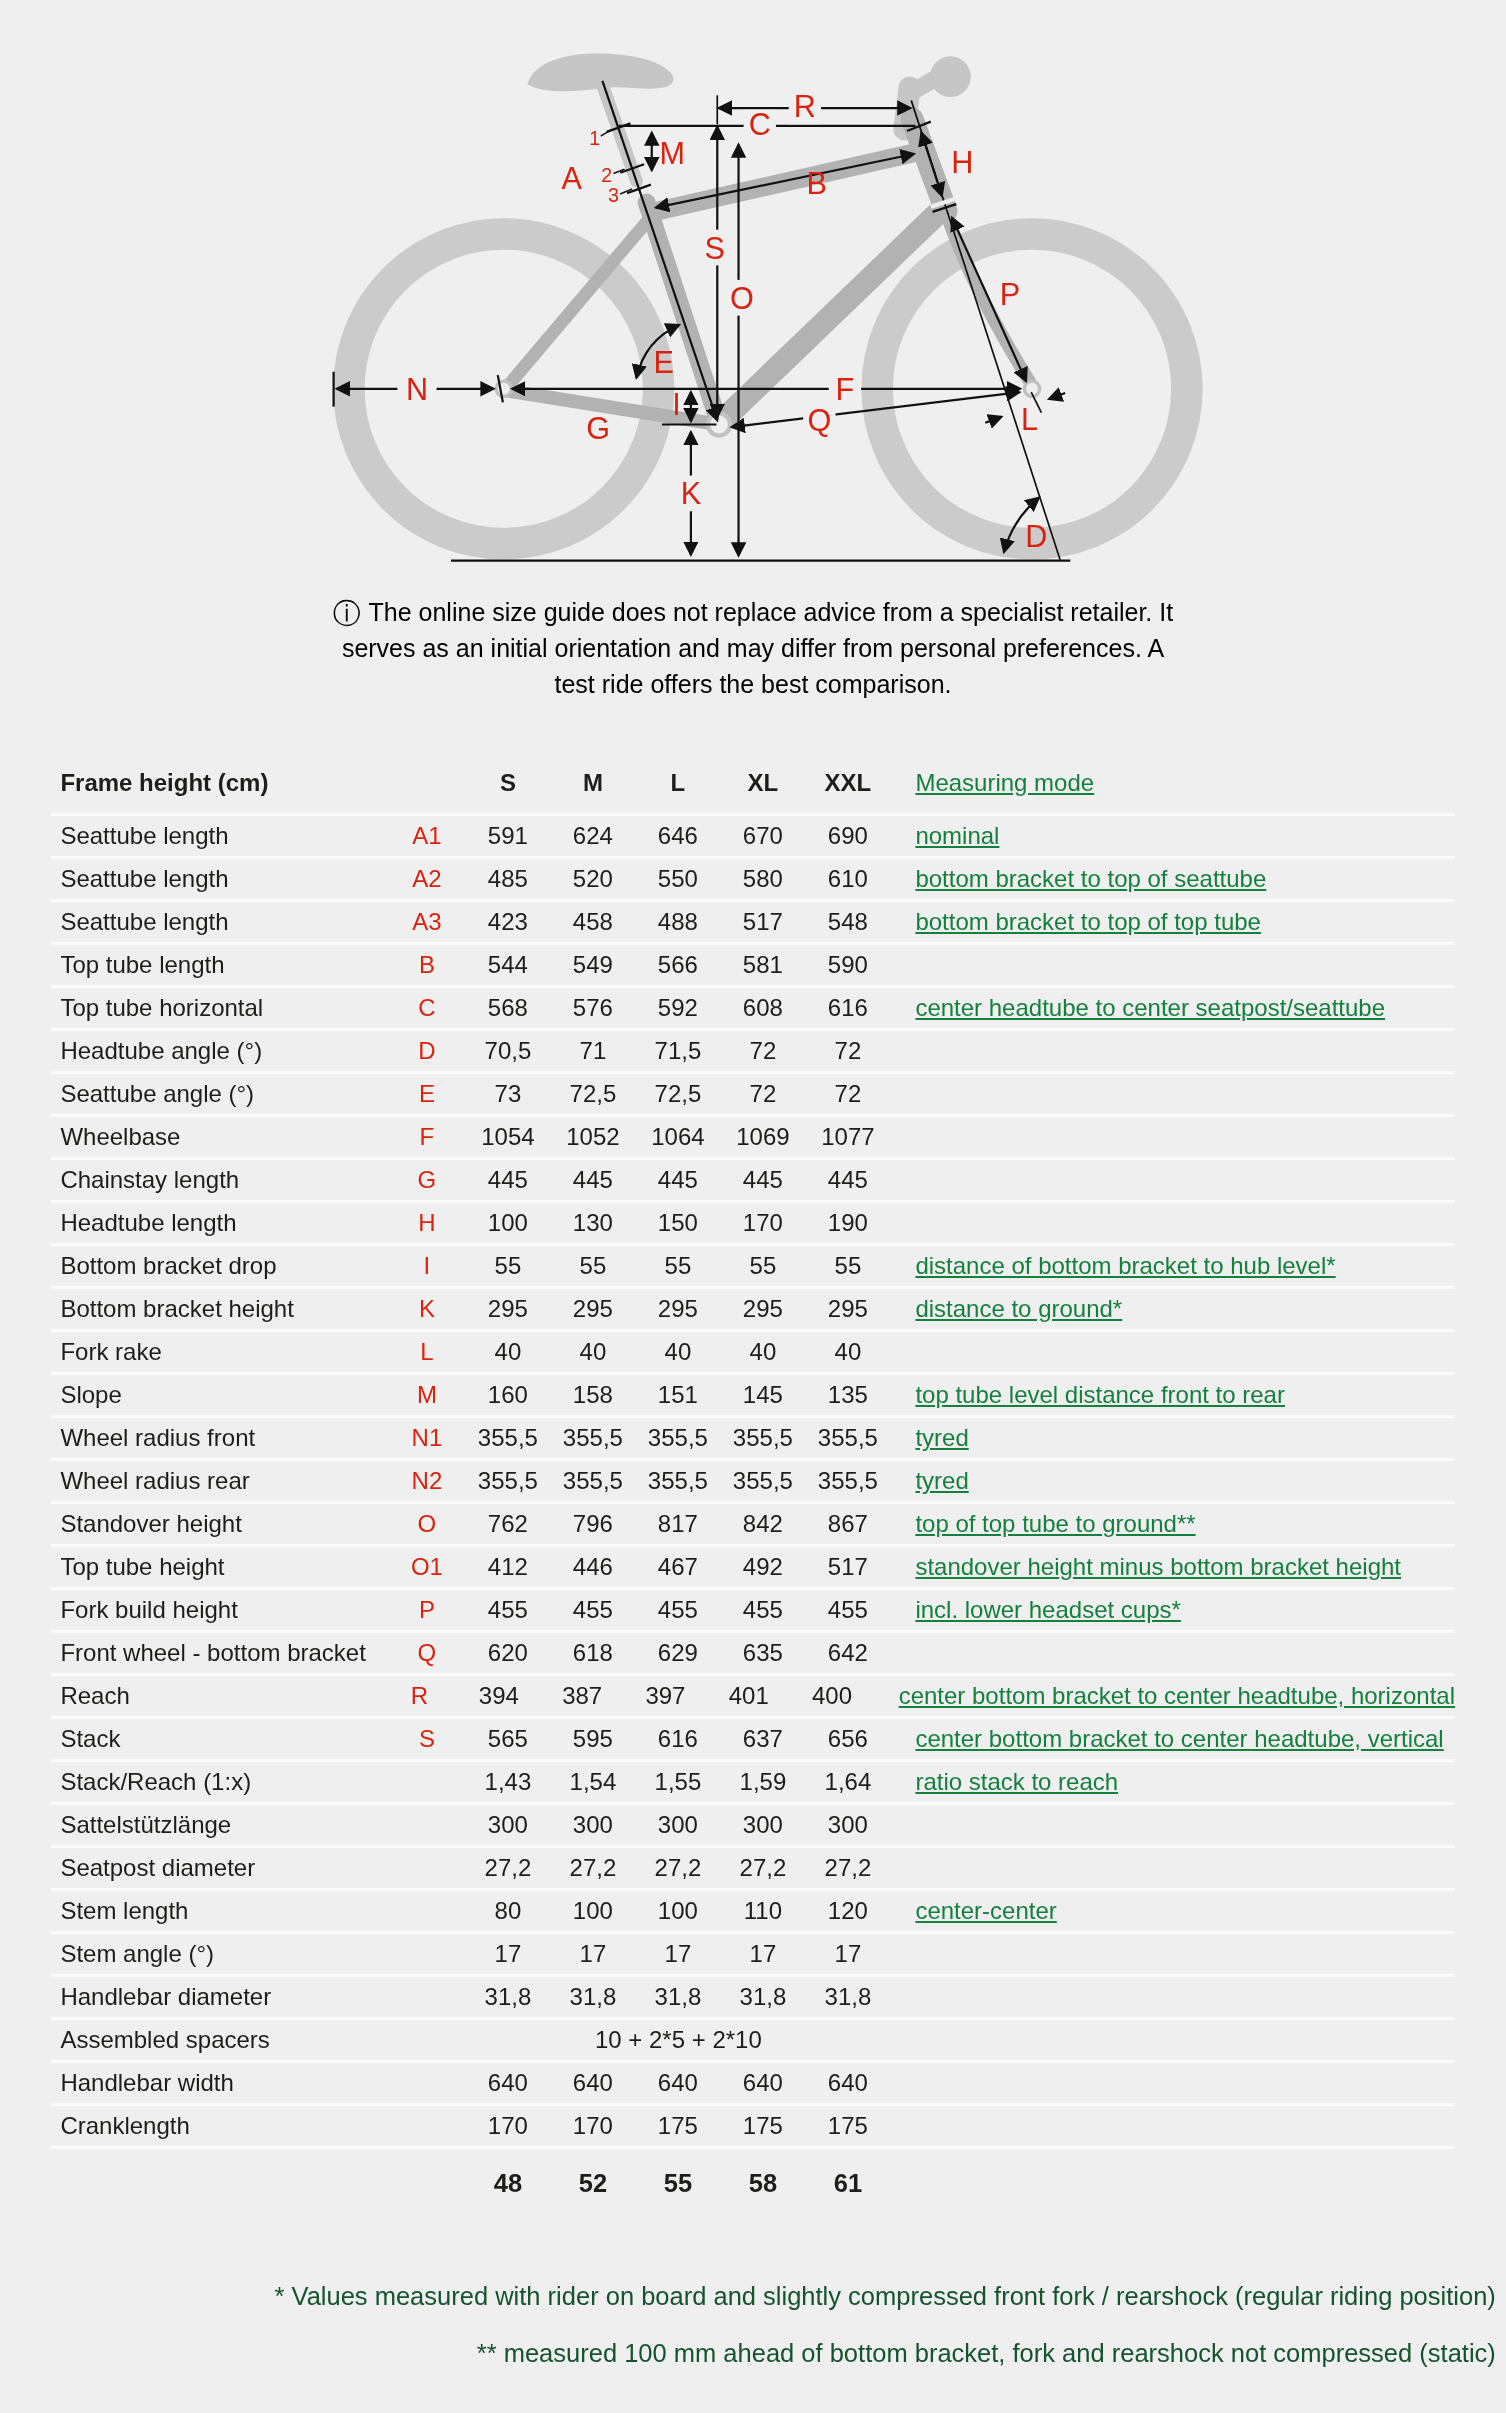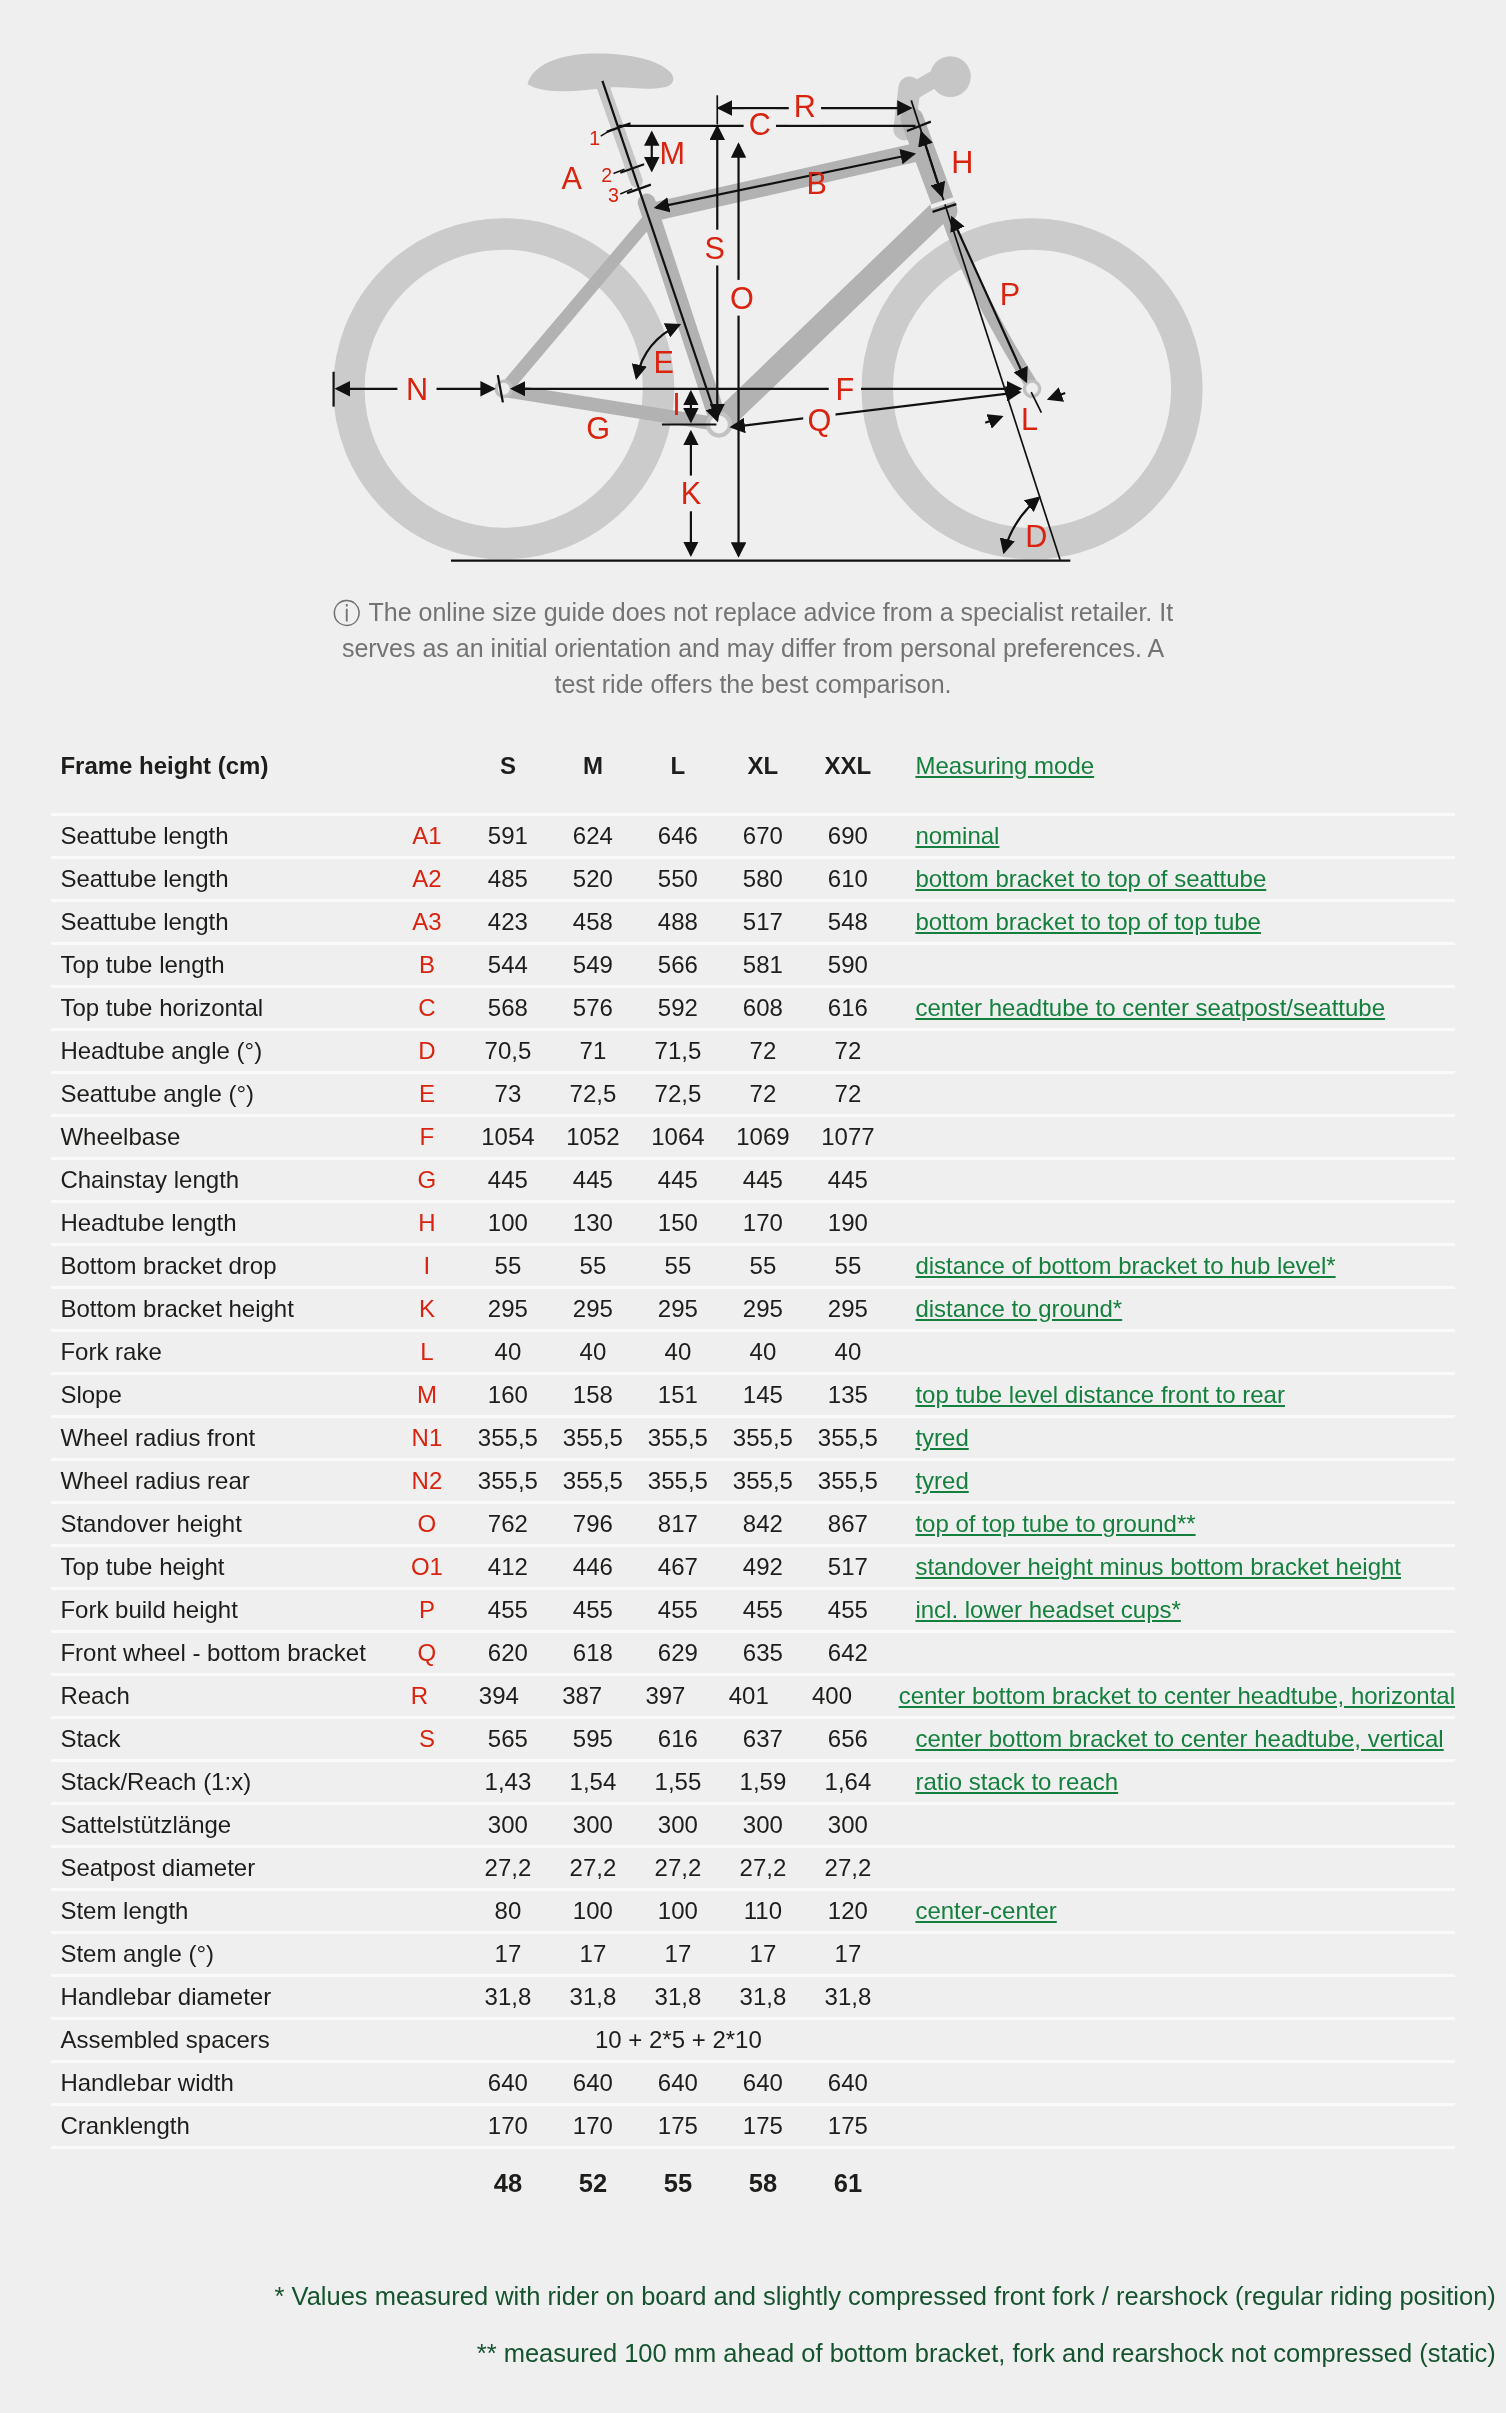--- a/index.html
+++ b/index.html
@@ -7,25 +7,25 @@
     width:1506px; height:2413px; position:relative; overflow:hidden;
     background:#efefef; color:#1d1d1b;
     font-family:"Liberation Sans","DejaVu Sans",sans-serif;
   }
   
   .diagram { position:absolute; top:0; left:0; }
   .dl  { font-family:"Liberation Sans",sans-serif; font-size:36px; text-anchor:middle; }
   .dls { font-family:"Liberation Sans",sans-serif; font-size:23px; text-anchor:middle; }
   
   .info { position:absolute; top:594px; left:0; width:1506px; text-align:center;
-          font-size:25px; line-height:36px; color:#737373; }
+          font-size:25px; line-height:36px; color:#000000; }
   .info .ico { font-size:28px; margin-right:7.7px; position:relative; top:1.7px; }
   
   .geo-table { position:absolute; top:752px; left:51px; width:1404px; font-size:24px; }
-  .thead { display:flex; align-items:flex-start; height:61px; border-bottom:3.4px solid #fafafa; font-weight:bold; }
+  .thead { display:flex; align-items:center; height:61px; border-bottom:3.4px solid #fafafa; font-weight:bold; }
   .row   { display:flex; align-items:center; height:40px; border-bottom:3.4px solid #fafafa;justify-content:space-between; }
   .c-label   { width:328px; padding-left:9.4px; white-space:nowrap; }
   .c-letter  { width:77px;  text-align:center; }
   .row .c-letter { color:var(--red); }
   .c-val     { width:85px; text-align:center; }
   .c-valspan { width:426px; text-align:center; }
   .c-measure { flex:1; padding-left:25px; color:#15803d; white-space:nowrap;text-decoration:underline; }
   .thead .c-measure { font-weight:normal; }
   .sizes-row { border-bottom:none; font-weight:bold; font-size:25.5px; height:48px; margin-top:10.2px; }
   

